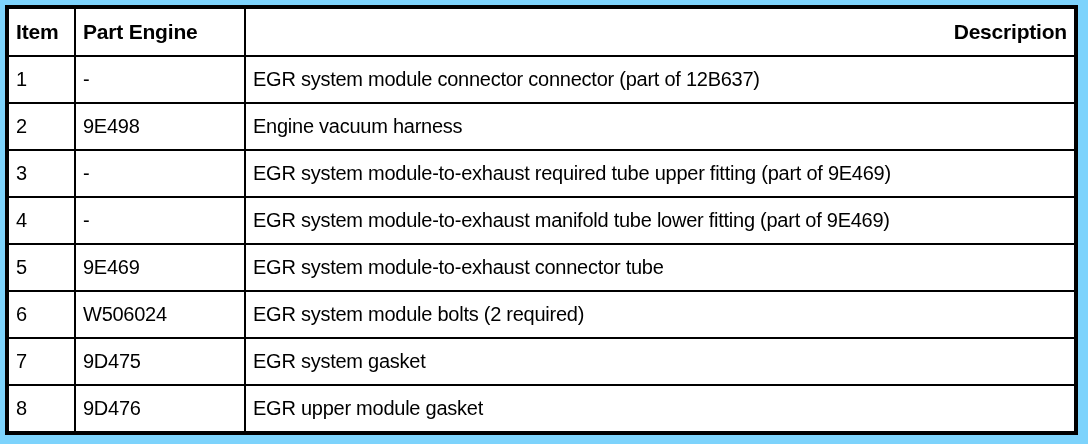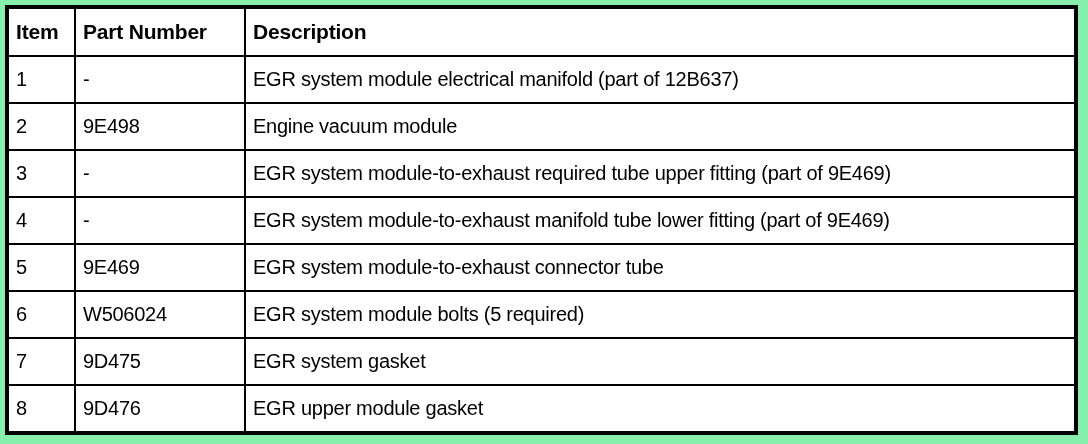--- a/index.html
+++ b/index.html
@@ -12,21 +12,21 @@
     height: 444px;
     overflow: hidden;
     font-family: "Liberation Sans", "DejaVu Sans", sans-serif;
     color: #000000;
   }
 
   .sheet {
     position: relative;
     width: 1088px;
     height: 444px;
-    background: #86efac;
+    background: #7dd3fc;
   }
 
   table.parts-table {
     position: absolute;
     left: 5px;
     top: 5px;
     width: 1073px;
     border-collapse: collapse;
     background: #ffffff;
     table-layout: fixed;
@@ -52,21 +52,21 @@
     height: 46px;
     font-weight: bold;
     font-size: 21px;
     letter-spacing: -0.2px;
   }
   th.th-item,
   th.th-part {
     text-align: left;
   }
   th.th-desc {
-    text-align: left;
+    text-align: right;
   }
 
   tbody td {
     height: 45px;
     font-weight: normal;
     font-size: 20px;
     text-align: left;
     letter-spacing: -0.25px;
   }
 
@@ -81,54 +81,54 @@
 
   <table class="parts-table">
     <colgroup>
       <col class="col-item">
       <col class="col-part">
       <col class="col-desc">
     </colgroup>
     <thead>
       <tr>
         <th class="th-item">Item</th>
-        <th class="th-part">Part Number</th>
+        <th class="th-part">Part Engine</th>
         <th class="th-desc">Description</th>
       </tr>
     </thead>
     <tbody>
       <tr>
         <td class="cell-item">1</td>
         <td class="cell-part">-</td>
-        <td class="cell-desc">EGR system module electrical manifold (part of 12B637)</td>
+        <td class="cell-desc">EGR system module connector connector (part of 12B637)</td>
       </tr>
       <tr>
         <td class="cell-item">2</td>
         <td class="cell-part">9E498</td>
-        <td class="cell-desc">Engine vacuum module</td>
+        <td class="cell-desc">Engine vacuum harness</td>
       </tr>
       <tr>
         <td class="cell-item">3</td>
         <td class="cell-part">-</td>
         <td class="cell-desc">EGR system module-to-exhaust required tube upper fitting (part of 9E469)</td>
       </tr>
       <tr>
         <td class="cell-item">4</td>
         <td class="cell-part">-</td>
         <td class="cell-desc">EGR system module-to-exhaust manifold tube lower fitting (part of 9E469)</td>
       </tr>
       <tr>
         <td class="cell-item">5</td>
         <td class="cell-part">9E469</td>
         <td class="cell-desc">EGR system module-to-exhaust connector tube</td>
       </tr>
       <tr>
         <td class="cell-item">6</td>
         <td class="cell-part">W506024</td>
-        <td class="cell-desc">EGR system module bolts (5 required)</td>
+        <td class="cell-desc">EGR system module bolts (2 required)</td>
       </tr>
       <tr>
         <td class="cell-item">7</td>
         <td class="cell-part">9D475</td>
         <td class="cell-desc">EGR system gasket</td>
       </tr>
       <tr>
         <td class="cell-item">8</td>
         <td class="cell-part">9D476</td>
         <td class="cell-desc">EGR upper module gasket</td>

